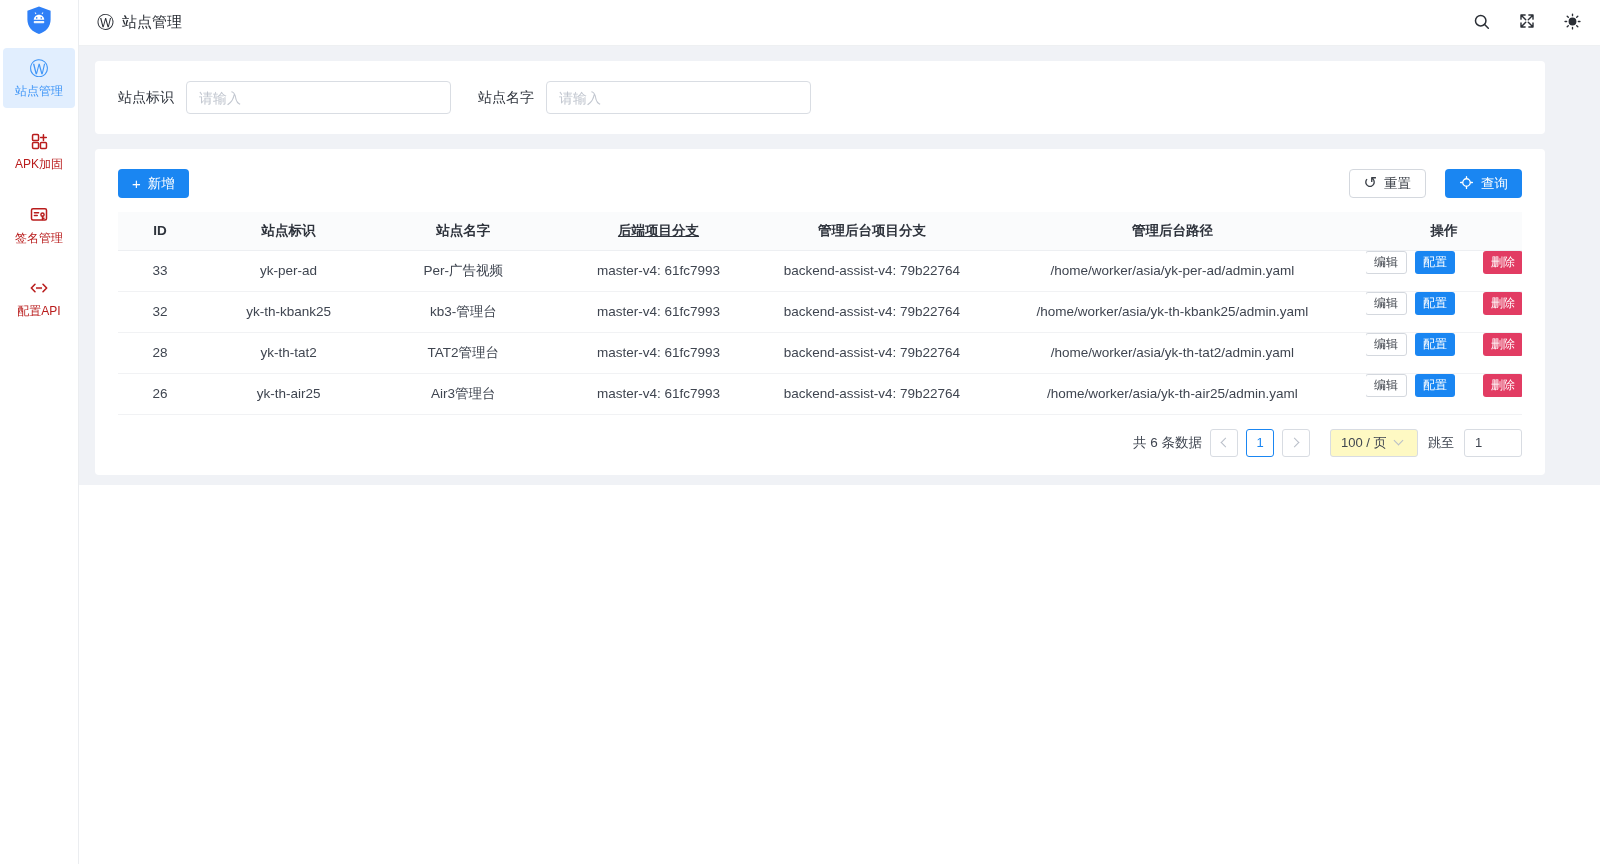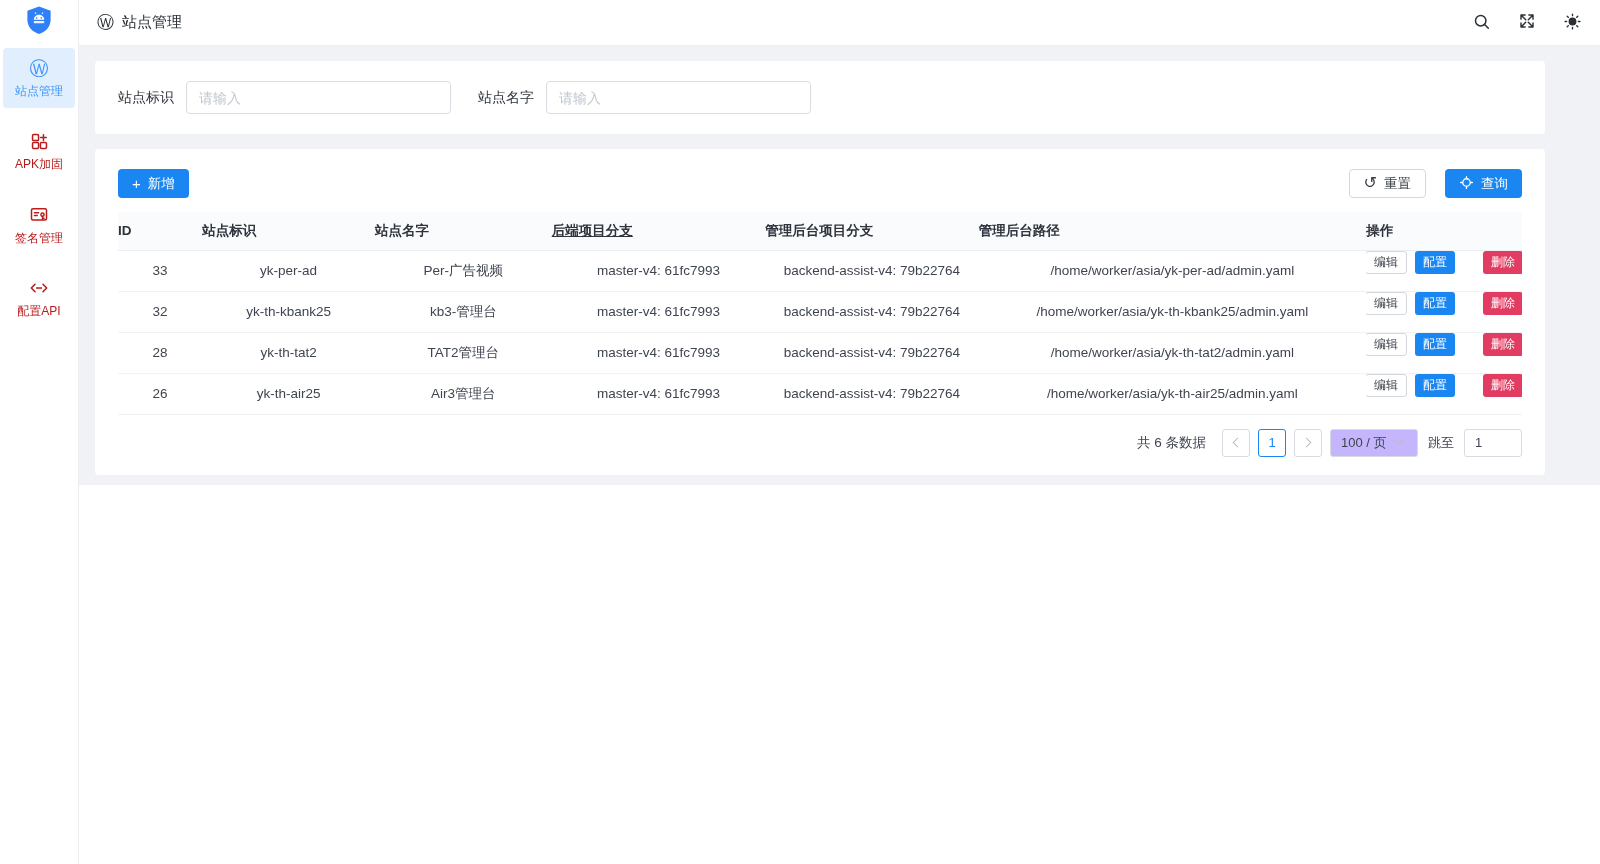--- a/index.html
+++ b/index.html
@@ -52,41 +52,41 @@
   .btn{display:inline-flex;align-items:center;justify-content:center;gap:7px;border-radius:4px;
     font-size:13.5px;height:29px;padding:0 14px;border:none;cursor:pointer;font-family:inherit;white-space:nowrap;}
   .btn-primary{background:var(--primary);color:#fff;}
   .btn-plain{background:#fff;border:1px solid #d4d8de;color:#3a3f47;}
   .btn-danger{background:var(--danger);color:#fff;margin-left:20px;}
   .btn-xs{height:23px;padding:0 8px;font-size:12px;border-radius:3px;}
   .btn .glyph{font-size:15px;line-height:1;}
   .btn .glyph-reset{font-size:16px;line-height:1;margin-top:-2px;}
   table{width:calc(100% - 46px);margin:0 23px;border-collapse:collapse;table-layout:fixed;}
   thead th{background:#fafbfc;font-weight:700;font-size:13.5px;height:38px;color:#2e333c;
-    border-bottom:1px solid #edeff2;text-align:left;}
+    border-bottom:1px solid #edeff2;text-align:center;}
   tbody td{height:40px;font-size:13.5px;color:var(--text2);border-bottom:1px solid var(--divider);
     text-align:center;overflow:hidden;white-space:nowrap;}
   .col-id{width:6%;} .col-key{width:12.3%;} .col-name{width:12.6%;} .col-backend{width:15.2%;text-decoration:underline;}
   .col-admin{width:15.2%;} .col-path{width:27.6%;} .col-ops{width:11.1%;}
   .actions-cell{display:flex;justify-content:center;gap:8px;height:40px;}
   
   .pagination{display:flex;align-items:center;justify-content:flex-end;gap:8px;
     margin:14px 23px 0;font-size:13px;color:var(--text2);}
-  .pg-total{margin-right:8px;font-size:13.5px;}
+  .pg-total{margin-right:0;font-size:13.5px;}
   .pg-btn{min-width:28px;height:28px;border:1px solid var(--border);background:#fff;border-radius:3px;
     display:inline-flex;align-items:center;justify-content:center;cursor:pointer;font-size:13px;
     color:var(--text2);font-family:inherit;}
   .pg-current{border-color:var(--primary);color:var(--primary);}
   .chev{width:7px;height:7px;border-top:1.5px solid #b8bec8;border-right:1.5px solid #b8bec8;display:inline-block;}
   .chev-left{transform:rotate(-135deg);margin-left:3px;}
   .chev-right{transform:rotate(45deg);margin-right:3px;}
   .chev-down{transform:rotate(135deg);margin-top:-4px;}
   .pg-select{height:28px;border:1px solid var(--border);border-radius:3px;padding:0 10px;
     display:inline-flex;align-items:center;gap:8px;width:88px;
-    cursor:pointer;background:#c4b5fd;}
+    cursor:pointer;background:#fef9c3;margin-left:12px;}
   .jump-label{margin:0 2px;}
   .jump-input{width:58px;height:28px;border:1px solid var(--border);border-radius:3px;
     padding:0 10px;font-size:13px;color:var(--text2);outline:none;font-family:inherit;}
 </style>
 </head>
 <body>
 
 <aside class="sidebar">
   <div class="logo">
     <span>

